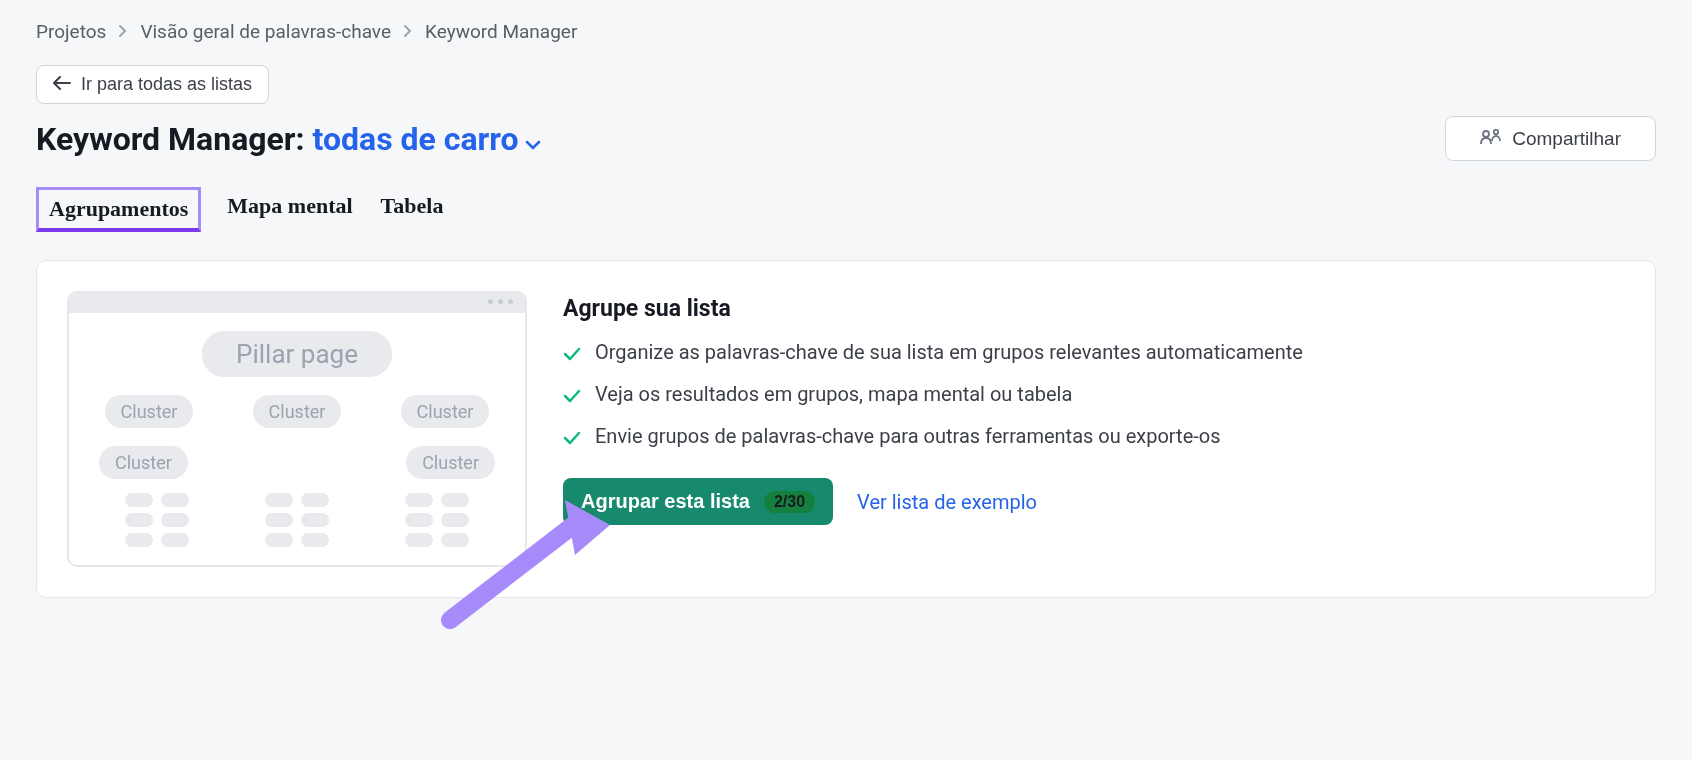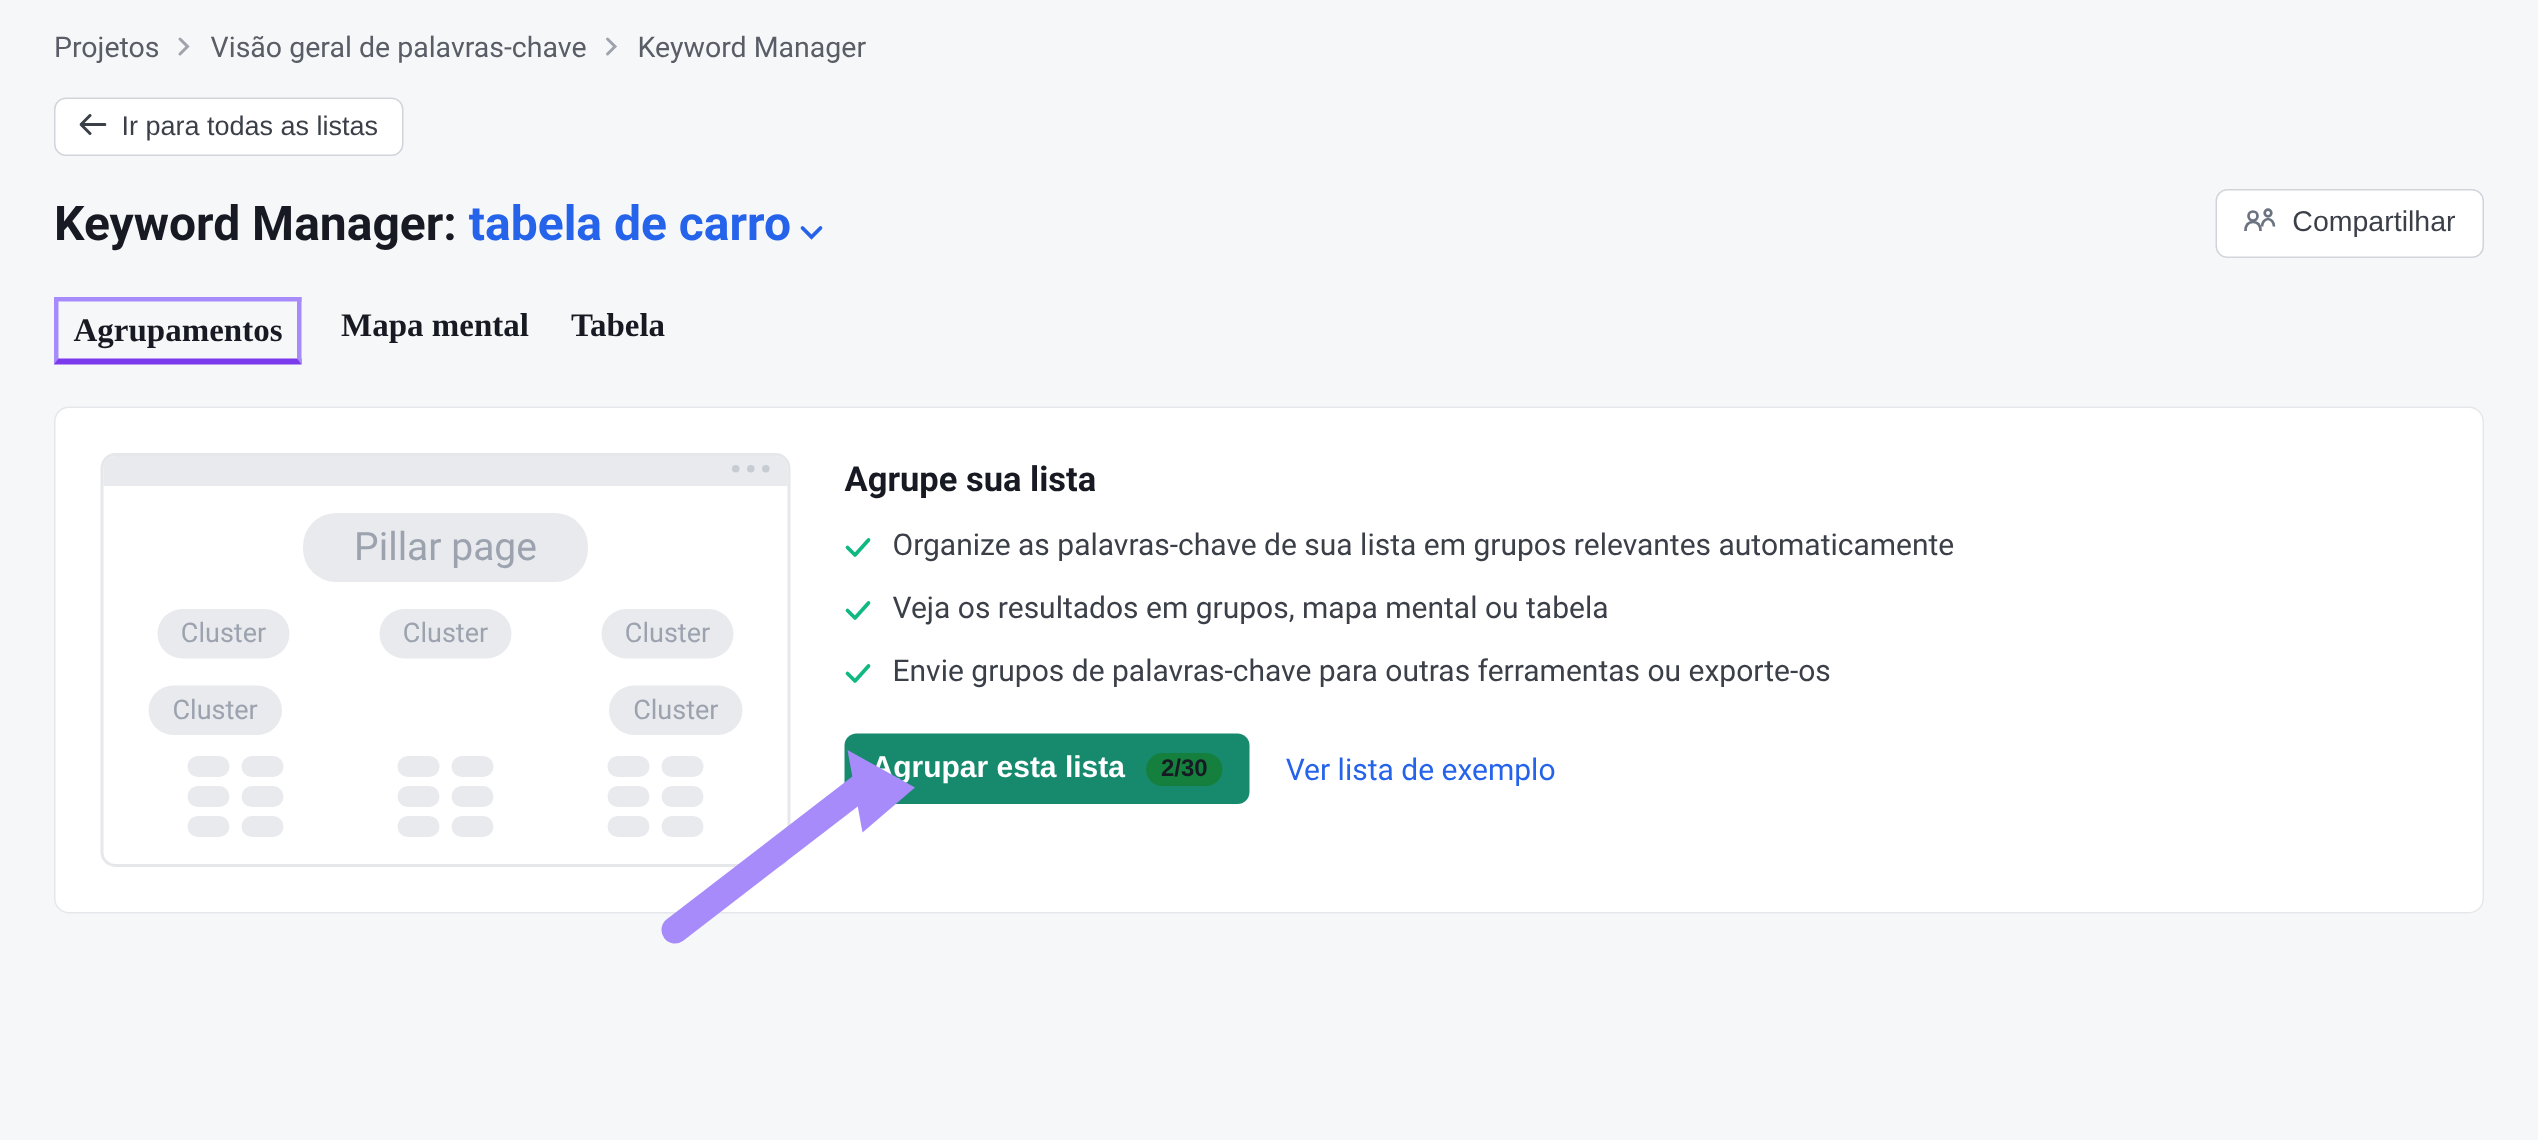--- a/index.html
+++ b/index.html
@@ -25,21 +25,21 @@
     display: inline-flex;
     align-items: center;
     gap: 10px;
     background: #fff;
     border: 1px solid #d1d5db;
     border-radius: 8px;
     padding: 8px 16px;
     font-size: 18px;
     color: #3b3f48;
     cursor: pointer;
-    margin-bottom: 22px;
+    margin-bottom: 12px;
   }
   .title-row {
     display: flex;
     align-items: center;
     justify-content: space-between;
     margin-bottom: 26px;
   }
   .title {
     font-size: 32px;
     font-weight: 700;
@@ -51,21 +51,21 @@
     align-items: center;
     gap: 6px;
   }
   .share-btn {
     display: inline-flex;
     align-items: center;
     gap: 10px;
     background: #fff;
     border: 1px solid #d1d5db;
     border-radius: 8px;
-    padding: 10px 18px;
+    padding: 10px 34px;
     font-size: 19px;
     color: #3b3f48;
     cursor: pointer;
   }
   .tabs {
     display: flex;
     gap: 24px;
     font-size: 22px;
     font-weight: 600;
     margin-bottom: 28px;
@@ -199,21 +199,21 @@
           <path d="M7 1 L1 7 L7 13 M1 7 H17" stroke="#3b3f48" stroke-width="2" fill="none" stroke-linecap="round" stroke-linejoin="round"></path>
         </svg>
     </span>
     <span>Ir para todas as listas</span>
   </button>
 
   <div class="title-row">
     <h1 class="title">
       <span>Keyword Manager:</span>
       <span class="title-dropdown">
-        <span>tabela de carro</span>
+        <span>todas de carro</span>
         <span>
           <svg width="16" height="10" viewBox="0 0 16 10">
               <path d="M2 2 L8 8 L14 2" stroke="#2563eb" stroke-width="2.5" fill="none" stroke-linecap="round"></path>
             </svg>
         </span>
       </span>
     </h1>
     <button class="share-btn">
       <span>
         <svg width="22" height="18" viewBox="0 0 22 18">

